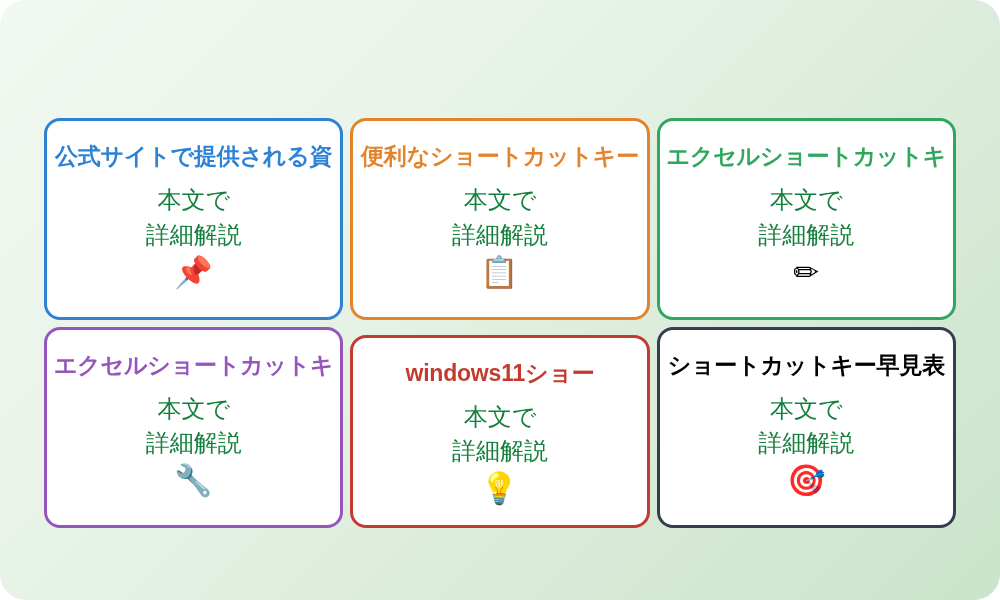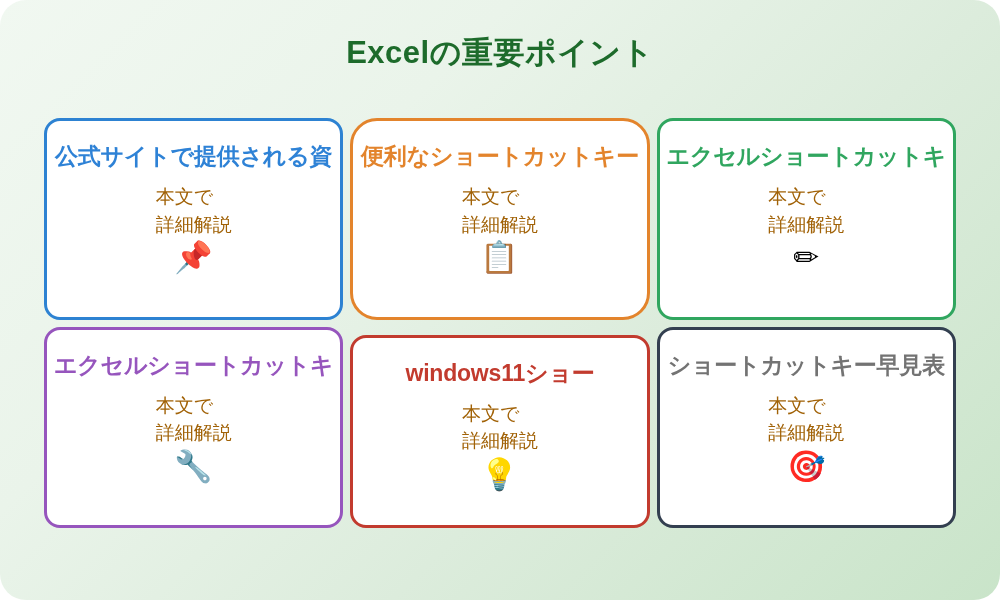--- a/index.html
+++ b/index.html
@@ -65,55 +65,54 @@
     font-size: 23px;
     font-weight: bold;
     white-space: nowrap;
     line-height: 1.18;
     letter-spacing: -0.2px;
     font-family: "Liberation Sans", "DejaVu Sans", sans-serif;
     max-width: 100%;
   }
   .card-body {
     margin-top: 13px;
-    font-size: 19px;
+    font-size: 24px;
     line-height: 1.45;
-    color: #a16207;
-    text-align: left;
+    color: #15803d;
+    text-align: center;
     font-family: "Liberation Serif", "DejaVu Serif", serif;
     white-space: pre-line;
   }
   .card-icon {
     margin-top: 4px;
     font-size: 31px;
     line-height: 1;
     color: #000000;
     font-family: "DejaVu Sans", sans-serif;
   }
   
   .c-blue   { border-color: #2d82d2; }
   .c-blue   .card-title { color: #2e82d6; }
-  .c-orange { border-color: #e3842c; border-radius: 27px; }
+  .c-orange { border-color: #e3842c; }
   .c-orange .card-title { color: #e3842c; }
   .c-green  { border-color: #30a65f; }
   .c-green  .card-title { color: #30a65f; }
   .c-purple { border-color: #9655bd; }
   .c-purple .card-title { color: #9655bd; }
   .c-red    { border-color: #c23b2e; margin-top: 8px; }
   .c-red    .card-title { color: #c23b2e; }
   .c-navy   { border-color: #333f50; }
-  .c-navy   .card-title { color: #737373; }
+  .c-navy   .card-title { color: #000000; }
 </style>
 </head>
 <body>
 
 <div id="canvas">
   <div id="board"></div>
 
-  <div id="page-title">Excelの重要ポイント</div>
 
   <div id="grid">
 
     <div class="card c-blue">
       <div class="card-title">公式サイトで提供される資</div>
       <div class="card-body">本文で
 詳細解説</div>
       <div class="card-icon">📌</div>
     </div>
 

